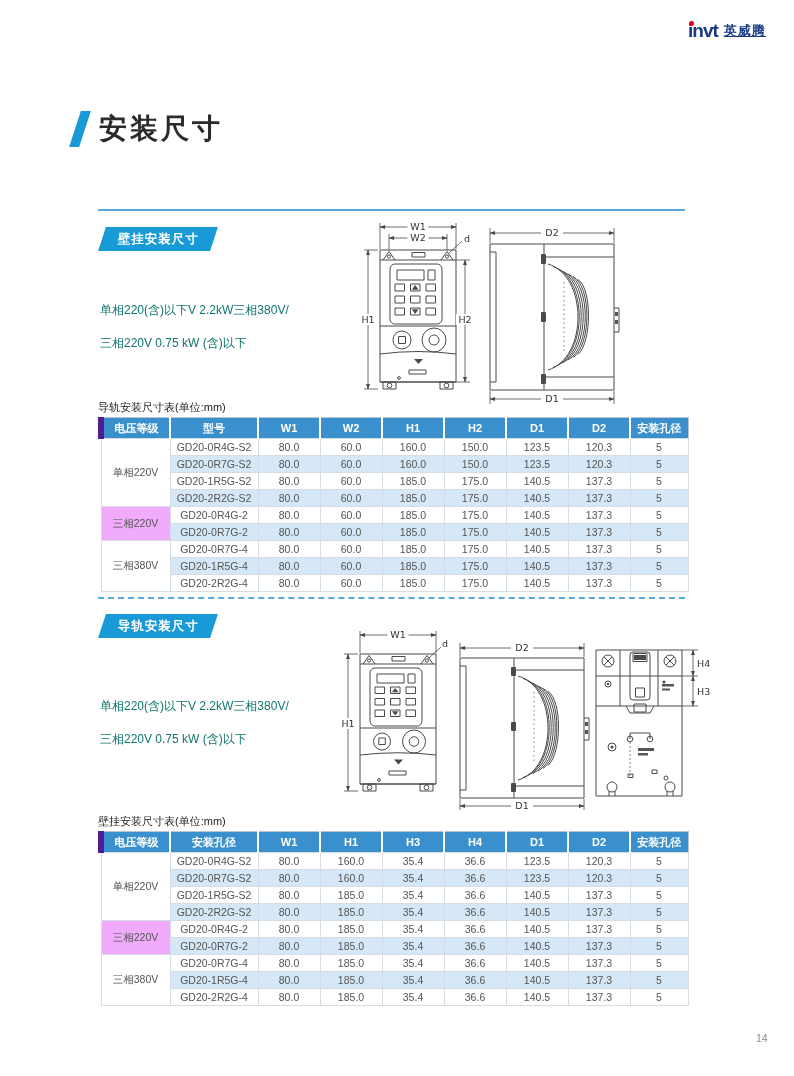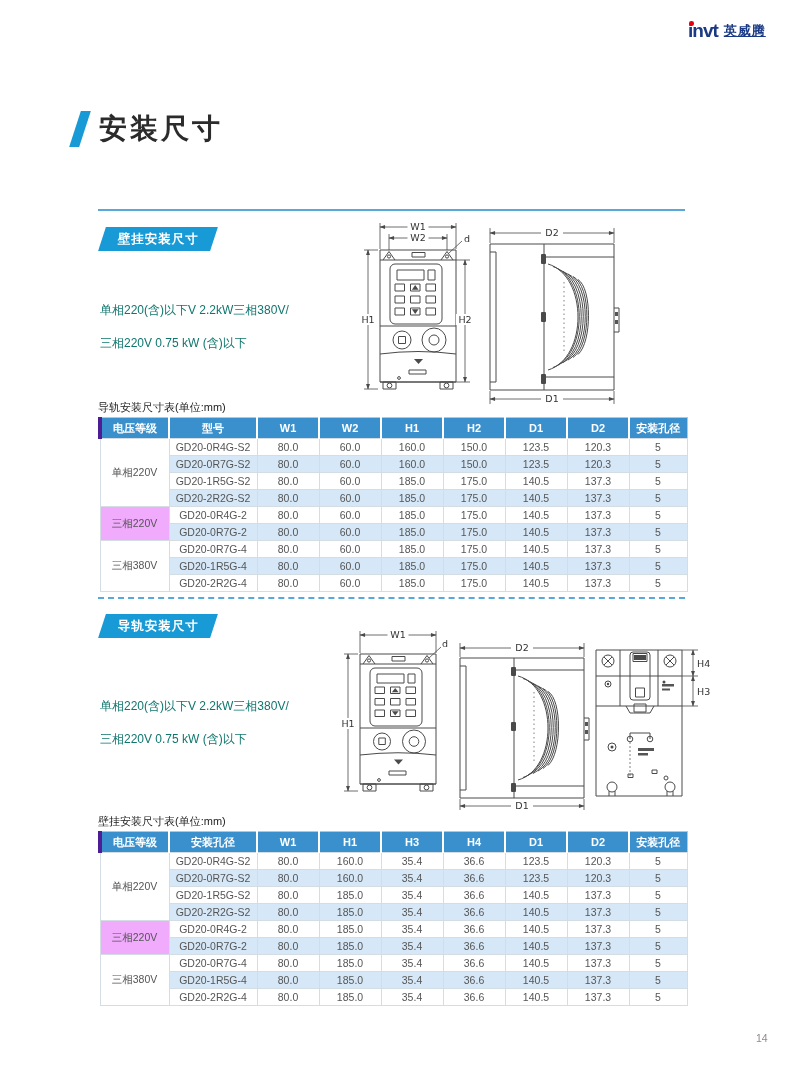--- a/index.html
+++ b/index.html
@@ -25,21 +25,21 @@
   .section-tag span { transform:skewX(18deg); color:#fff; font-size:12.5px; font-weight:bold; letter-spacing:1px; }
 
   .desc { position:absolute; left:100px; font-size:12px; color:#0f766e; }
 
   .table-title { position:absolute; left:98px; font-size:11px; color:#222; }
 
   
   .tbl-wrap { position:absolute; left:98px; width:587px; }
   table.dim-table { border-collapse:collapse; width:587px; table-layout:fixed; border:1px solid #b9c6d2; }
   table.dim-table th { background:#3a90cc; color:#fff; font-size:11px; font-weight:bold; height:21px; border-left:2px solid #fff; text-align:center; padding:0; }
-  table.dim-table th:first-child { border-left:4px solid #4c1d95; }
+  table.dim-table th:first-child { border-left:6px solid #4c1d95; }
   table.dim-table td { font-size:10.5px; color:#555; text-align:center; height:17px; padding:0; border:1px solid #d5dde4; }
   tr.row-even { background:#ffffff; }
   tr.row-odd { background:#d6e8f7; }
   td.group-cell { font-size:11px; color:#333; }
   td.group-even { background:#ffffff;border-radius:13px; }
   td.group-odd { background:#f0abfc; }
 
   
   .drawing { position:absolute; }
   .drawing line, .drawing path, .drawing rect, .drawing circle { vector-effect:non-scaling-stroke; }

